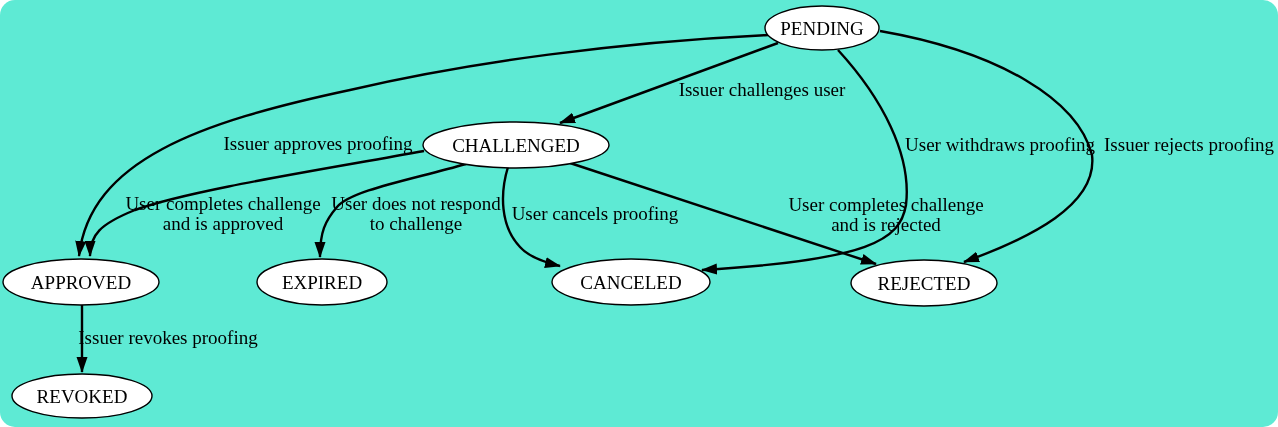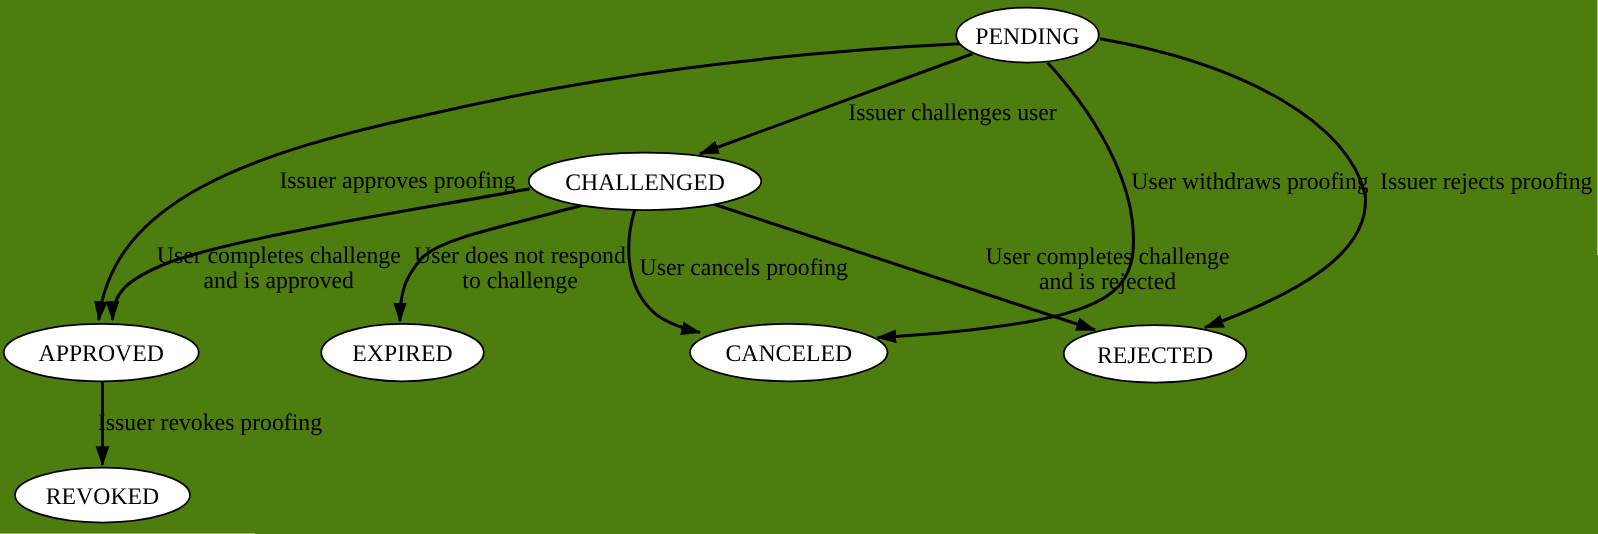--- a/index.html
+++ b/index.html
@@ -3,23 +3,24 @@
 <meta charset="utf-8">
 <style>
   html, body {
     margin: 0;
     padding: 0;
     background: #ffffff;
   }
   .diagram-wrap {
     width: 1278px;
     height: 427px;
-    background: #4d7c0f;
+    background: #5eead4;
     position: relative;
     overflow: hidden;
+    border-radius: 15px;
   }
   svg text {
     font-family: "Liberation Serif", "DejaVu Serif", serif;
     font-size: 19px;
     fill: #000000;
   }
   .edge-path {
     fill: none;
     stroke: #000000;
     stroke-width: 2.4px;

